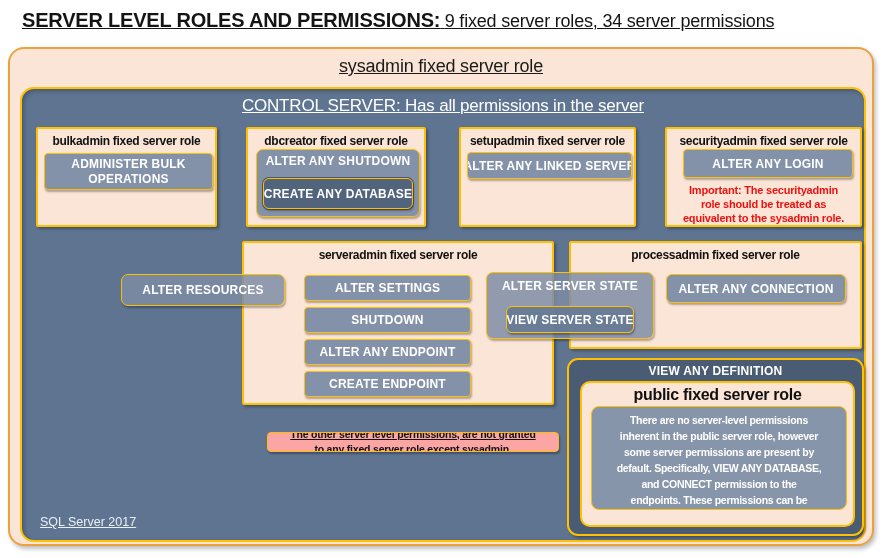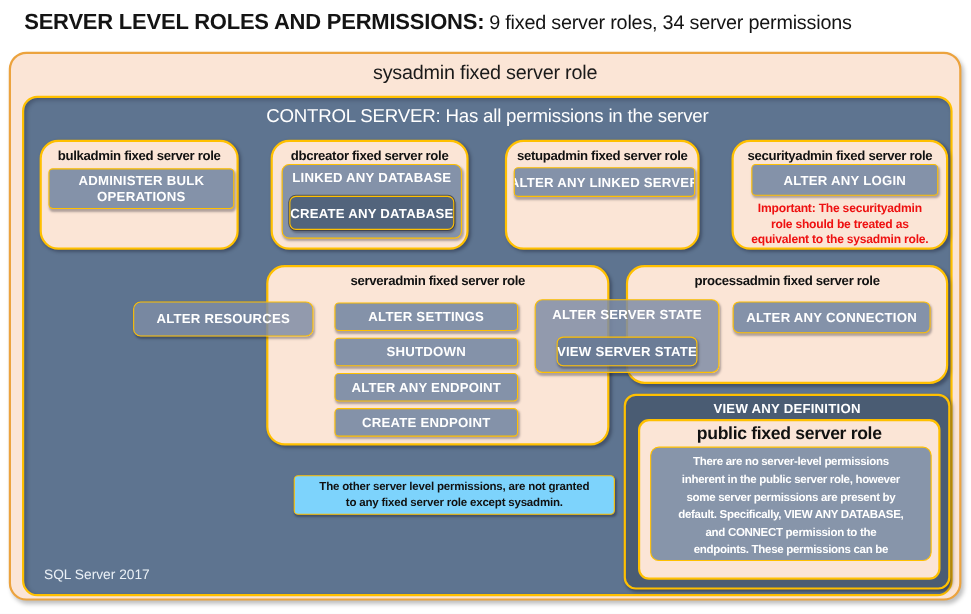--- a/index.html
+++ b/index.html
@@ -2,21 +2,21 @@
 <html><head>
 <meta charset="utf-8">
 <style>
   html,body { margin:0; padding:0; background:#ffffff; }
   .stage {
     position:relative; width:883px; height:558px;
     background:#ffffff; overflow:hidden;
     font-family:"Liberation Sans", sans-serif;
     -webkit-font-smoothing:antialiased;
   }
-  .abs { position:absolute; box-sizing:border-box; }
+  .abs { position:absolute; box-sizing:border-box;text-decoration:underline; }
 
   
   .page-title { left:22px; top:9px; white-space:nowrap; color:#141414; }
   .page-title .t-bold { font-size:20px; font-weight:bold; letter-spacing:-0.2px; }
   .page-title .t-rest { font-size:18px; font-weight:normal; letter-spacing:-0.2px; }
 
   
   .sysadmin-box {
     left:8px; top:47px; width:866px; height:499px;
     background:#FBE5D6; border:2px solid #ECA33E; border-radius:16px;
@@ -32,21 +32,21 @@
     box-shadow:inset 2px 2px 4px rgba(0,0,20,0.25);
   }
   .control-label {
     left:0; right:0; top:7px; text-align:center;
     font-size:17px; color:#ffffff; letter-spacing:-0.2px;
   }
   .footer-label { left:18px; top:426px; font-size:12.5px; color:#EAF0F6; }
 
   
   .role {
-    background:#FBE5D6; border:2px solid #FFC000; border-radius:17px;
+    background:#FBE5D6; border:2px solid #FFC000; border-radius:2px;
     box-shadow:2px 2px 3px rgba(0,0,20,0.3);
   }
   .role-title {
     position:absolute; left:0; right:0; top:5px; text-align:center;
     font-size:12px; font-weight:bold; color:#111; letter-spacing:-0.3px;
     white-space:nowrap; overflow:hidden;
   }
 
   
   .perm {
@@ -61,22 +61,22 @@
   .perm.dark { background:#52647C; border-radius:6px; box-shadow:0 0 0 1px rgba(50,50,55,0.65), 1px 2px 2px rgba(0,0,20,0.3); }
   .perm.label-top { align-items:flex-start; padding-top:4px; }
 
   .warning-text {
     position:absolute; left:3px; right:3px; top:54px; text-align:center;
     color:#EE1111; font-weight:bold; font-size:11px; line-height:14px;
     white-space:pre; overflow:hidden; letter-spacing:-0.2px;
   }
 
   .note-box {
-    left:245px; top:343px; width:292px; height:36px;
-    background:#7dd3fc; border:1.5px solid #FFC000; border-radius:4px;
+    left:245px; top:343px; width:292px; height:20px;
+    background:#fca5a5; border:1.5px solid #FFC000; border-radius:4px;
     color:#111; font-weight:bold; font-size:10.5px; line-height:15px;
     letter-spacing:-0.2px; text-align:center; white-space:pre;
     display:flex; align-items:center; justify-content:center; overflow:hidden;
     box-shadow:1px 2px 2px rgba(0,0,20,0.3);
   }
 
   
   .vad-box {
     left:545px; top:269px; width:297px; height:178px;
     background:#4A5C73; border:2px solid #FFC000; border-radius:11px;
@@ -120,21 +120,21 @@
 
       <div class="abs role" style="left:14px; top:38px; width:181px; height:100px;">
         <div class="role-title">bulkadmin fixed server role</div>
         <div class="perm" style="left:6px; top:24px; width:169px; height:37px; line-height:15px;">ADMINISTER BULK
 OPERATIONS</div>
       </div>
 
       <div class="abs role" style="left:224px; top:38px; width:180px; height:100px;">
         <div class="role-title">dbcreator fixed server role</div>
         <div class="perm label-top" style="left:8px; top:20px; width:164px; height:68px; border-radius:7px;">
-          <span>LINKED ANY DATABASE</span>
+          <span>ALTER ANY SHUTDOWN</span>
         </div>
         <div class="perm dark" style="left:15px; top:49px; width:150px; height:31px;">CREATE ANY DATABASE</div>
       </div>
 
       <div class="abs role" style="left:437px; top:38px; width:177px; height:100px;">
         <div class="role-title">setupadmin fixed server role</div>
         <div class="perm" style="left:6px; top:23px; width:165px; height:27px;">ALTER ANY LINKED SERVER</div>
       </div>
 
       <div class="abs role" style="left:643px; top:38px; width:197px; height:100px;">

